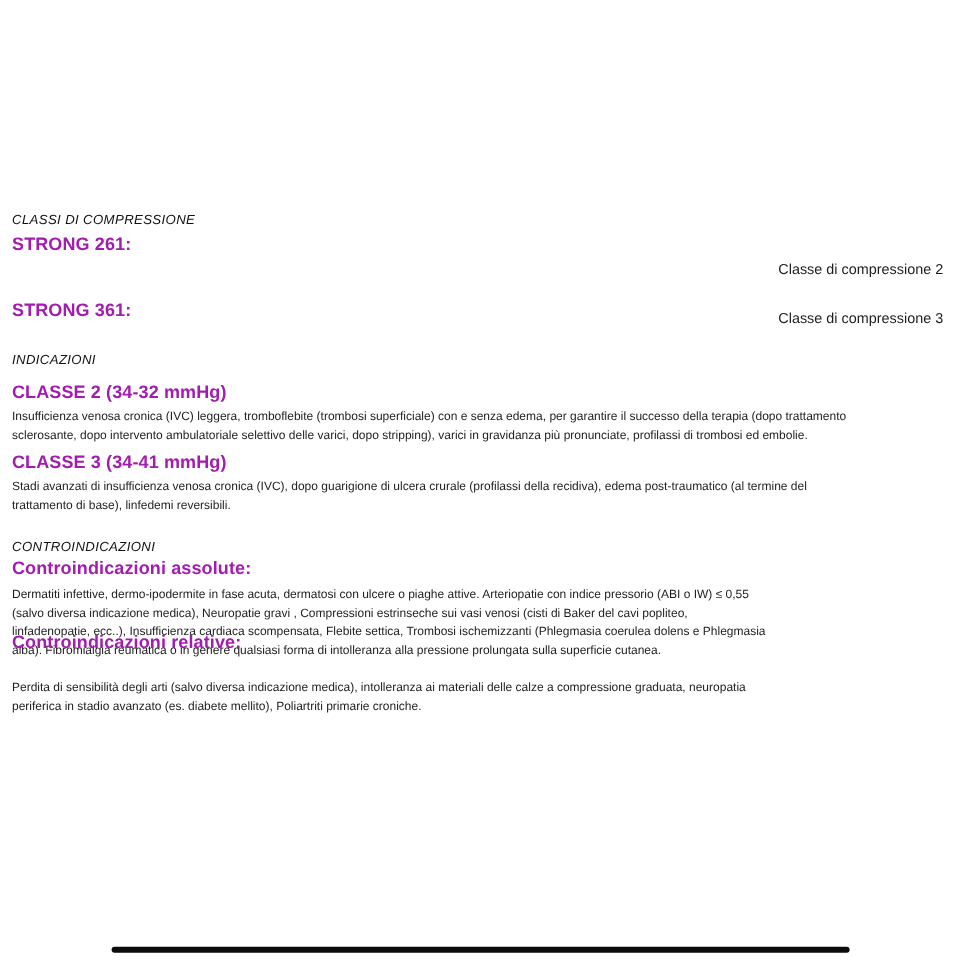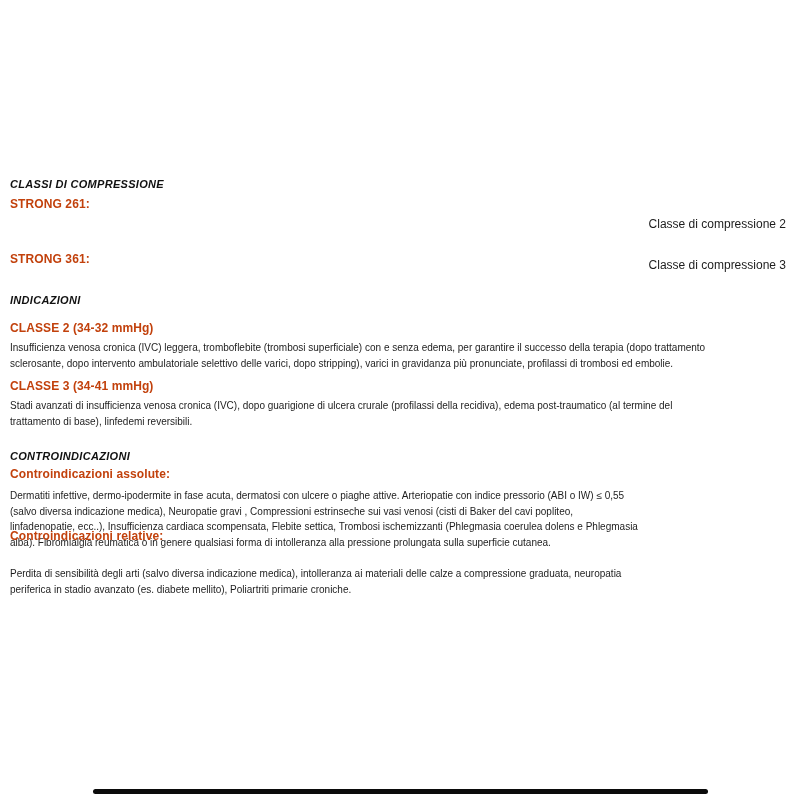--- a/index.html
+++ b/index.html
@@ -9,29 +9,29 @@
     font-family: "Liberation Sans", sans-serif;
     color: #1a1a1a;
     position: relative;
     overflow: hidden;
   }
   .abs { position: absolute; left: 10px; width: 776px; }
   .sec-heading {
     font-style: italic;
     font-size: 11px;
     line-height: 16px;
-    font-weight: 700;
+    font-weight: 400;
     color: #111111;
     letter-spacing: 0.3px;
   }
   .bold-label {
-    font-size: 12px;
+    font-size: 15px;
     line-height: 16px;
     font-weight: 700;
-    color: #c2410c;
+    color: #a21caf;
     letter-spacing: 0.1px;
   }
   .plain-value {
     font-size: 12px;
     line-height: 16px;
     font-weight: 400;
     color: #1d1d1d;
     text-align: right;
   }
   .para {

